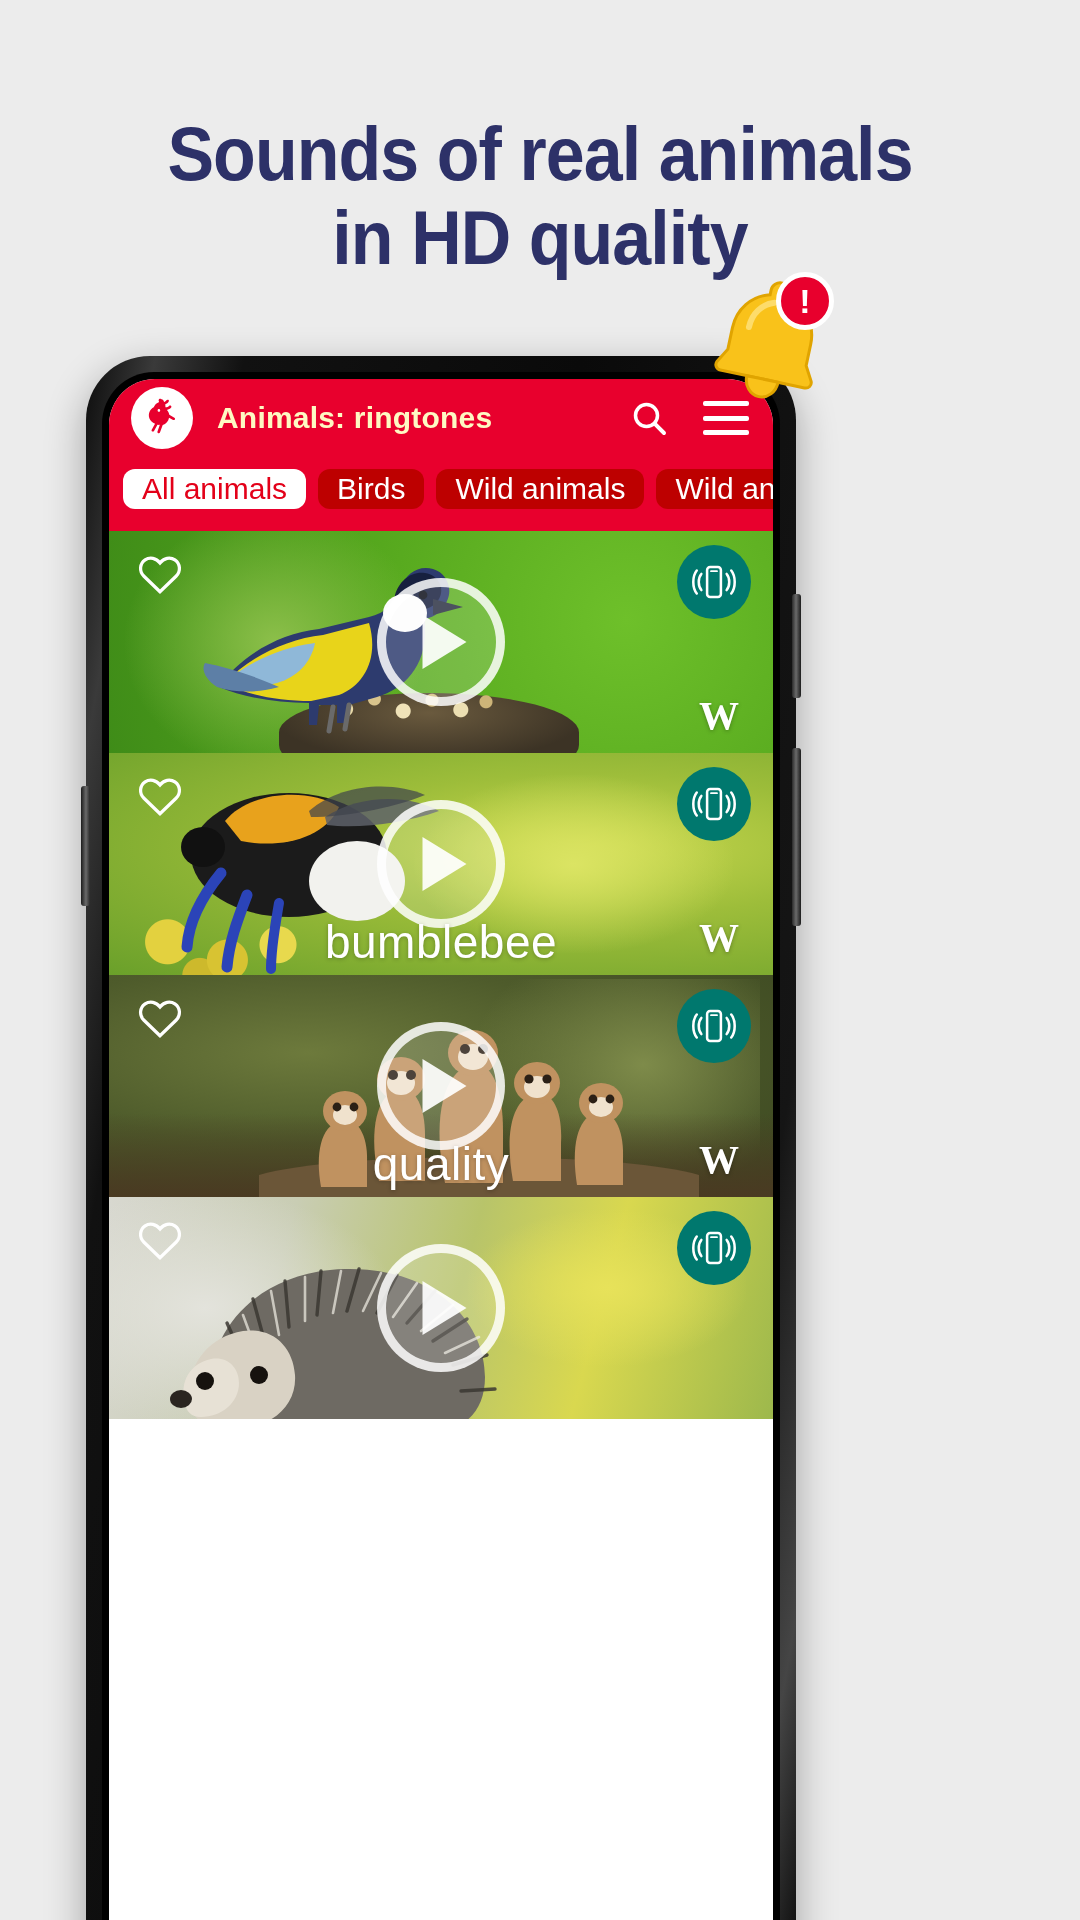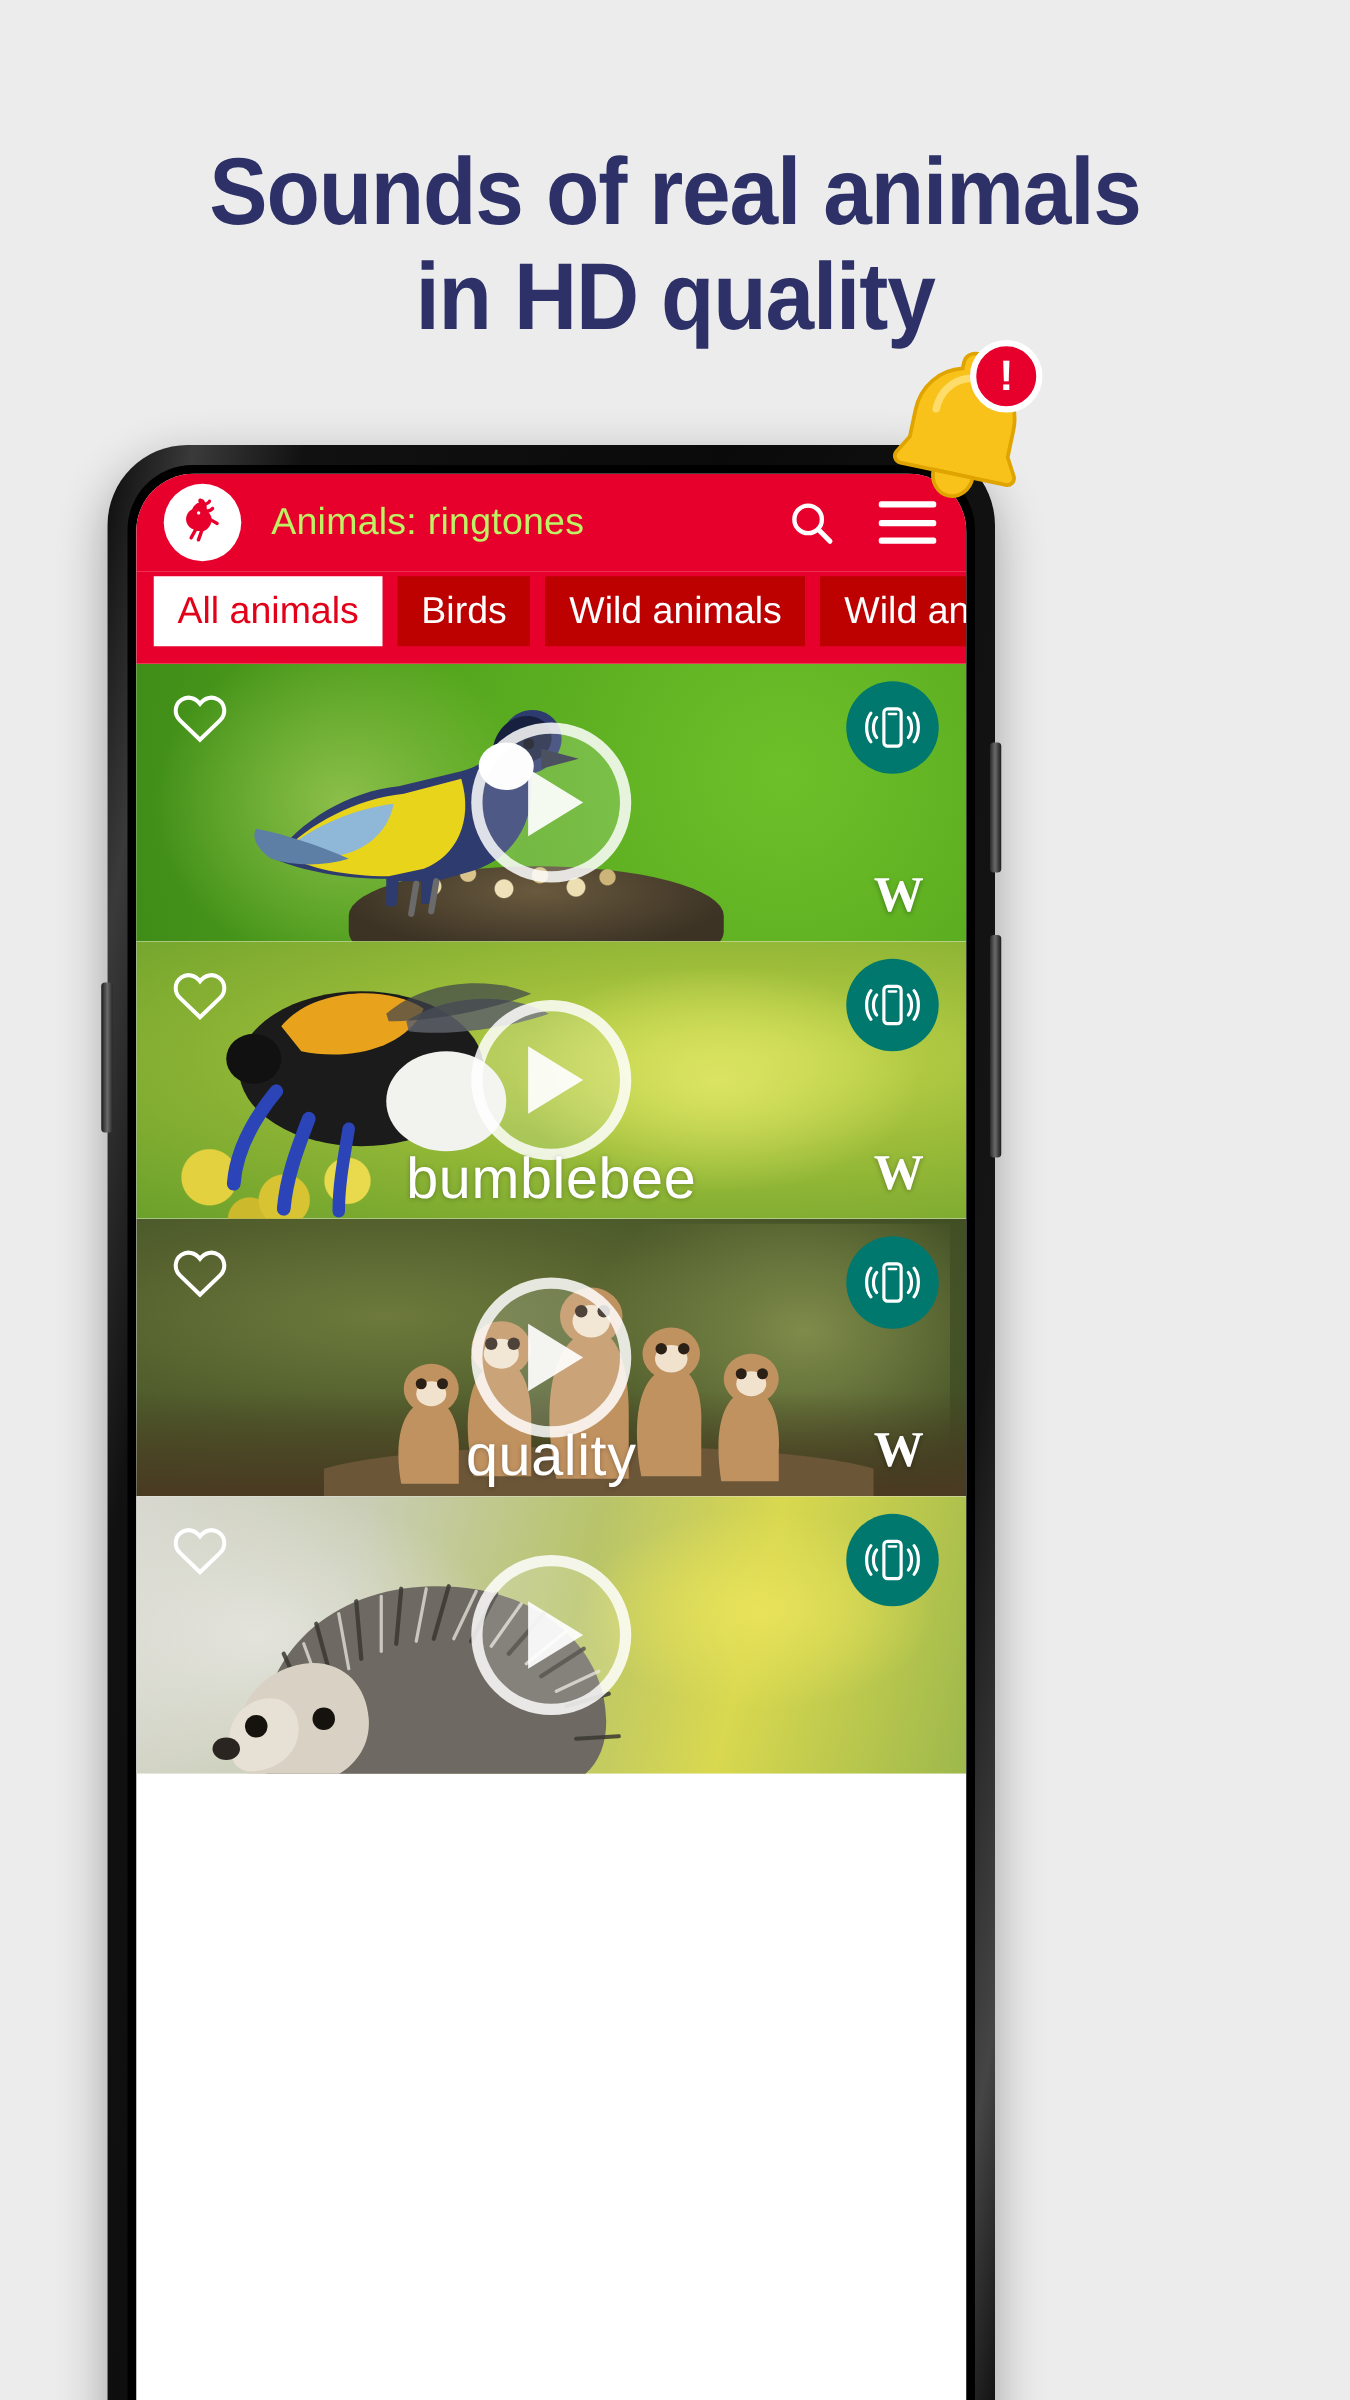--- a/index.html
+++ b/index.html
@@ -73,44 +73,44 @@
     z-index:5;
   }
   .logo{
     width:62px; height:62px; border-radius:50%;
     background:#fff; flex:0 0 62px;
     display:flex; align-items:center; justify-content:center;
     overflow:hidden;
   }
   .logo svg{ width:46px; height:46px; display:block; }
   .app-title{
-    color:#bef264; font-size:30px; font-weight:400;
+    color:#fef9c3; font-size:30px; font-weight:700;
     margin-left:24px; white-space:nowrap; letter-spacing:.2px;
   }
   .appbar-actions{ margin-left:auto; display:flex; align-items:center; gap:34px; }
   .ic-search{ width:40px; height:40px; }
   .ic-menu{ width:46px; height:34px; display:flex; flex-direction:column; justify-content:space-between; }
   .ic-menu i{ display:block; height:5px; background:#fff; border-radius:2px; }
 
   
   .chips{
     position:relative;
     background:#e8002d;
     height:74px;
     display:flex; align-items:center; gap:12px;
     padding:0 0 10px 14px;
     overflow:hidden;
     z-index:4;
   }
   .chip{
     flex:0 0 auto;
-    height:56px;
+    height:40px;
     display:flex; align-items:center;
     padding:0 19px;
-    border-radius:0;
+    border-radius:12px;
     font-size:30px;
     background:#bd0000;
     color:#fff;
     white-space:nowrap;
   }
   .chip.active{ background:#fff; color:#e30019; }
 
   
   .list{ position:relative; }
   .card{

